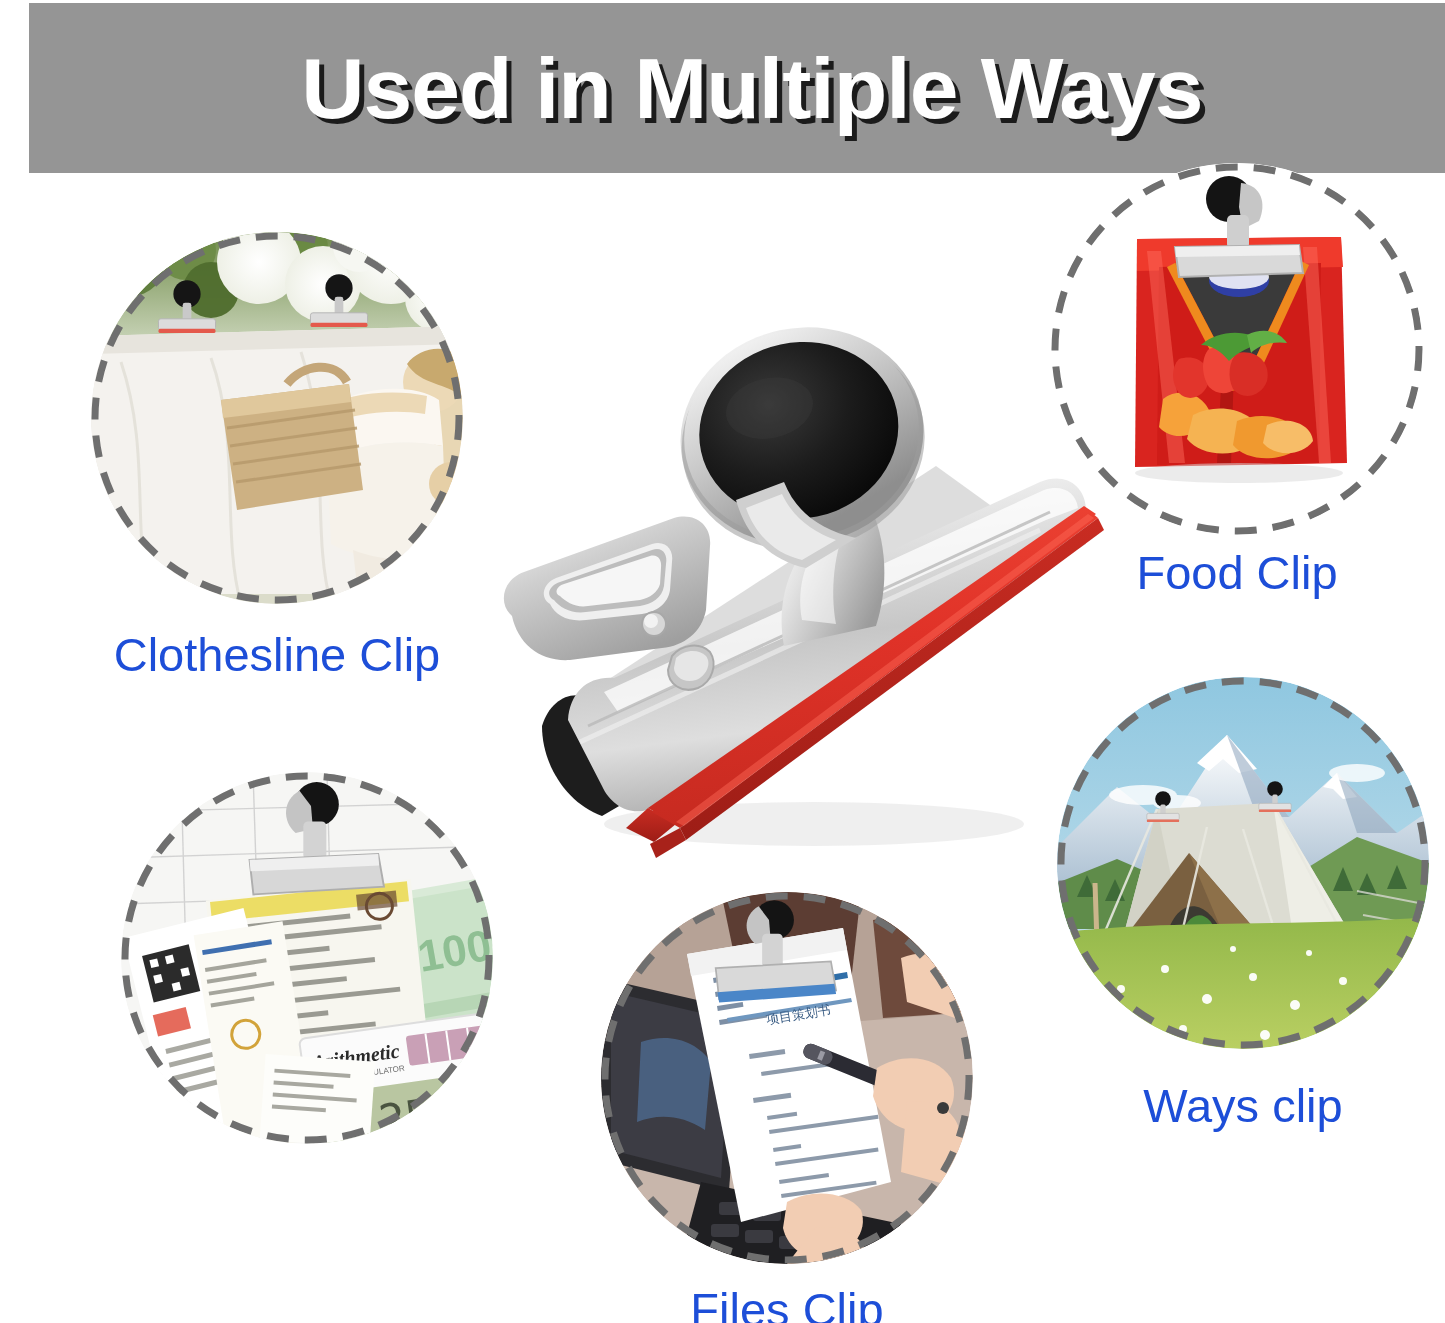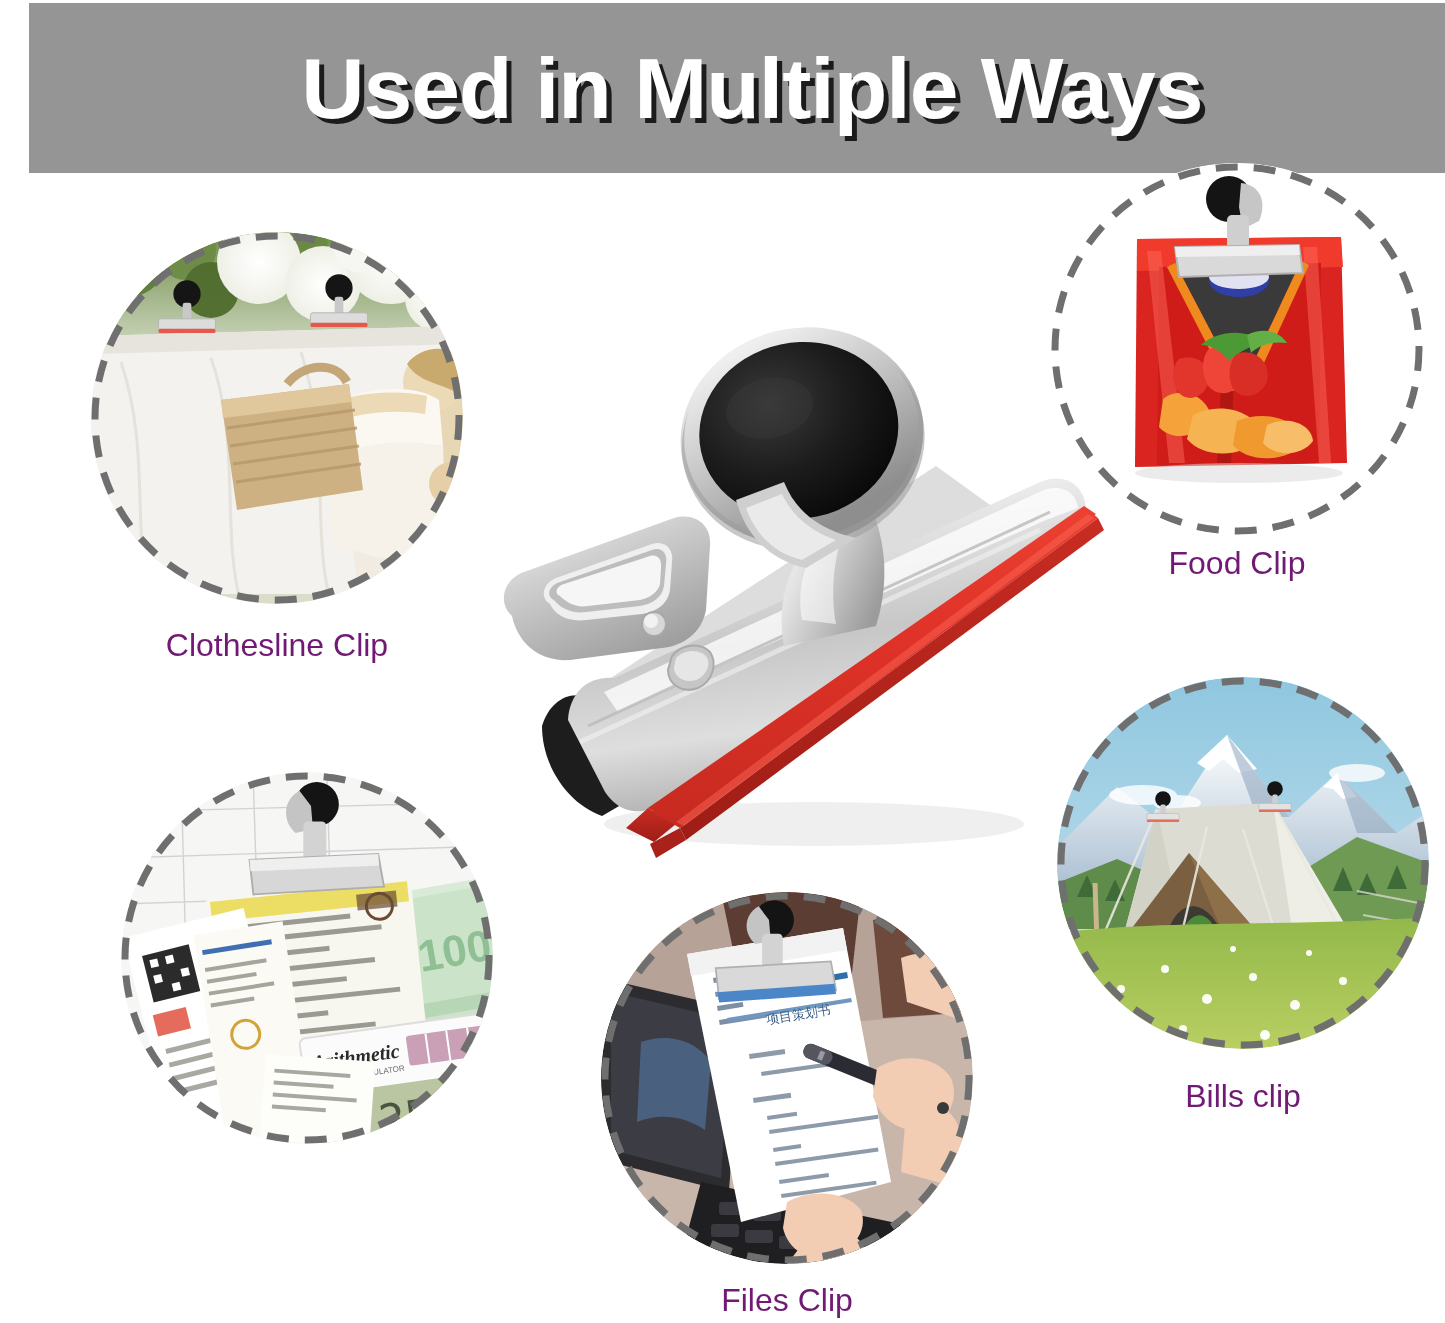--- a/index.html
+++ b/index.html
@@ -29,21 +29,21 @@
     position:absolute;border-radius:50%;
     overflow:hidden;
     background:#ffffff;
   }
   .circle .photo{position:absolute;inset:0;border-radius:50%;overflow:hidden;}
   .dashring{position:absolute;inset:0;pointer-events:none;}
   .dashring circle{fill:none;stroke:#6f6f6f;stroke-width:7;}
 
   .caption{
     position:absolute;text-align:center;
-    color:#701a75;font-size:32px;font-weight:400;
+    color:#1d4ed8;font-size:47px;font-weight:400;
     white-space:nowrap;
   }
 
   
   #c-clothes{left:62px;  top:232px; width:372px;height:372px;}
   #cap-clothes{left:62px; top:627px; width:372px;}
 
   #c-food{left:1022px; top:163px; width:372px;height:372px;}
   #cap-food{left:1022px; top:545px; width:372px;}
 
@@ -507,21 +507,21 @@
           <rect x="-9" y="18" width="18" height="34" rx="5" fill="#cfcfcf"></rect>
           <rect x="-54" y="48" width="108" height="22" rx="5" fill="#e2e2e2" stroke="#b4b4b4" stroke-width="2"></rect>
           <rect x="-54" y="68" width="108" height="9" rx="4" fill="#e4705c"></rect>
         </g>
       </svg>
     </div>
     <svg class="dashring" viewBox="0 0 372 372">
       <circle cx="186" cy="186" r="182" stroke-dasharray="22 16"></circle>
     </svg>
   </div>
-  <div class="caption" id="cap-tent">Bills clip</div>
+  <div class="caption" id="cap-tent">Ways clip</div>
 
   <div id="hero">
     <svg viewBox="0 0 640 610">
       <defs>
         <linearGradient id="steelJaw" x1="0" y1="0" x2="0.2" y2="1">
           <stop offset="0%" stop-color="#ffffff"></stop>
           <stop offset="22%" stop-color="#e8e8e8"></stop>
           <stop offset="55%" stop-color="#c7c7c7"></stop>
           <stop offset="80%" stop-color="#dedede"></stop>
           <stop offset="100%" stop-color="#b4b4b4"></stop>

